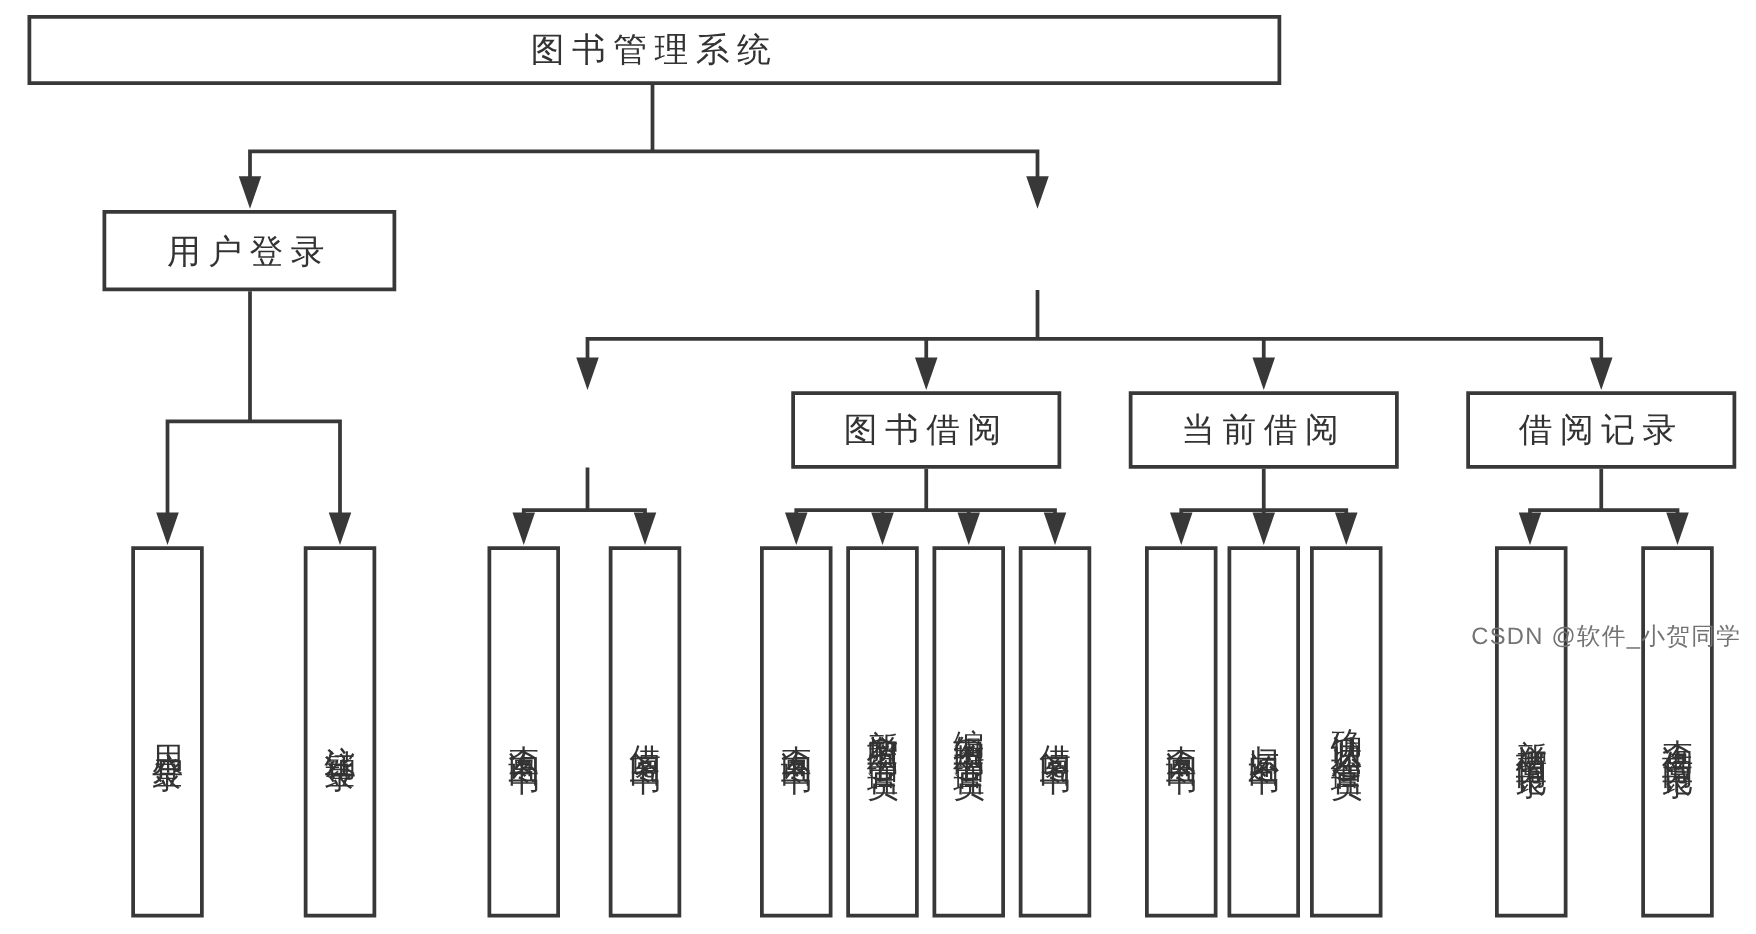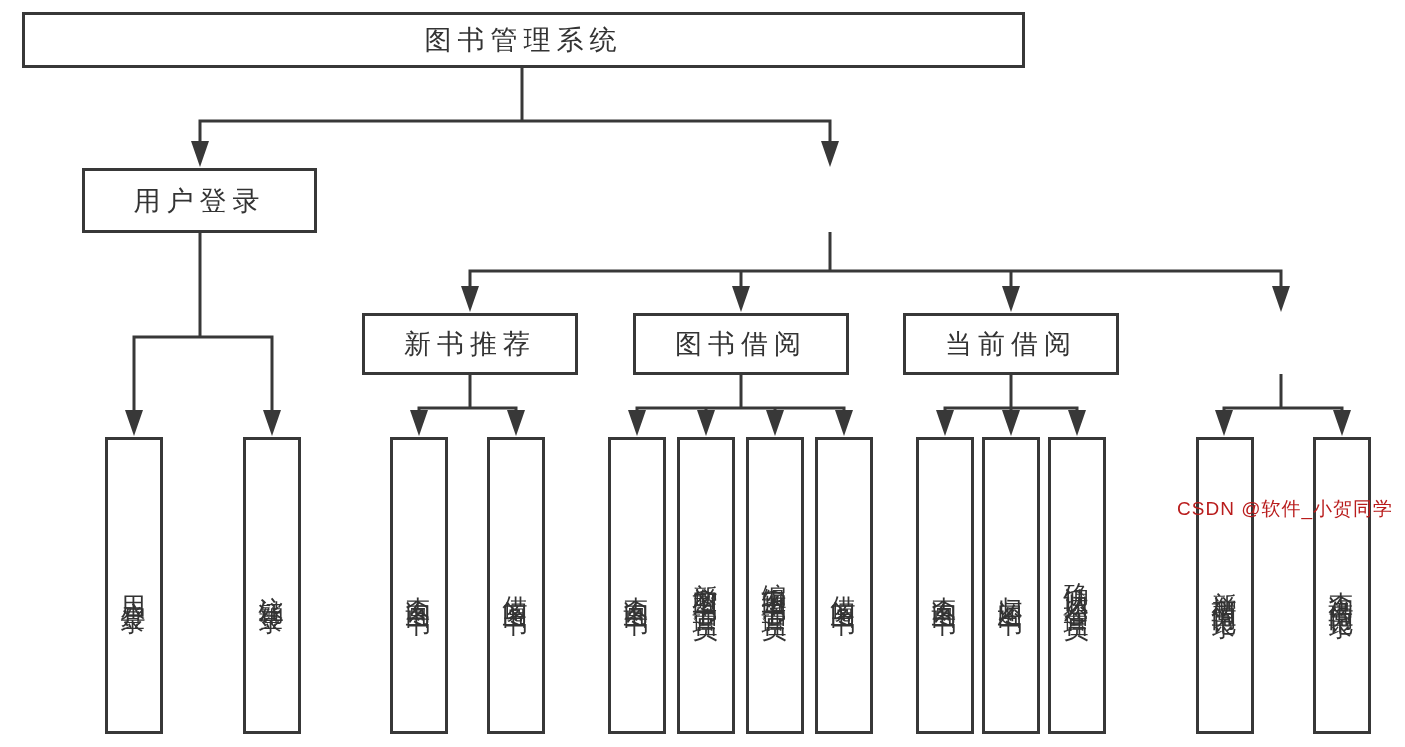--- a/index.html
+++ b/index.html
@@ -33,21 +33,21 @@
   }
   .lx-1  { left:105px; }  .lx-2  { left:243px; }
   .lx-3  { left:390px; }  .lx-4  { left:487px; }
   .lx-5  { left:608px; }  .lx-6  { left:677px; }
   .lx-7  { left:746px; }  .lx-8  { left:815px; }
   .lx-9  { left:916px; }  .lx-10 { left:982px; }
   .lx-11 { left:1048px; }
   .lx-12 { left:1196px; } .lx-13 { left:1313px; }
   .watermark {
     position:absolute; right:12px; bottom:6px;
-    font-size:19px; letter-spacing:1px; color:#b91c1c;
+    font-size:19px; letter-spacing:1px; color:#737373;
   }
 </style>
 </head>
 <body>
 
 <div class="canvas">
 
   <svg class="wires" width="1405" height="747" viewBox="0 0 1405 747">
     <g stroke="#383838" stroke-width="3" fill="none">
 
@@ -96,23 +96,23 @@
       <polygon points="1077,436 1068,410 1086,410"></polygon>
       <polygon points="1224,436 1215,410 1233,410"></polygon>
       <polygon points="1342,436 1333,410 1351,410"></polygon>
     </g>
   </svg>
 
   <div class="node n-root">图书管理系统</div>
 
   <div class="node n-login">用户登录</div>
 
-  <div class="node n-l3 n-rec">新书推荐</div>
   <div class="node n-l3 n-borrow">图书借阅</div>
   <div class="node n-l3 n-cur">当前借阅</div>
+  <div class="node n-l3 n-log">借阅记录</div>
 
   <div class="node leaf lx-1">用户登录</div>
   <div class="node leaf lx-2">注销登录</div>
 
   <div class="node leaf lx-3">查询图书</div>
   <div class="node leaf lx-4">借阅图书</div>
 
   <div class="node leaf lx-5">查询图书</div>
   <div class="node leaf lx-6">新增图书（管理员）</div>
   <div class="node leaf lx-7">编辑图书（管理员）</div>

